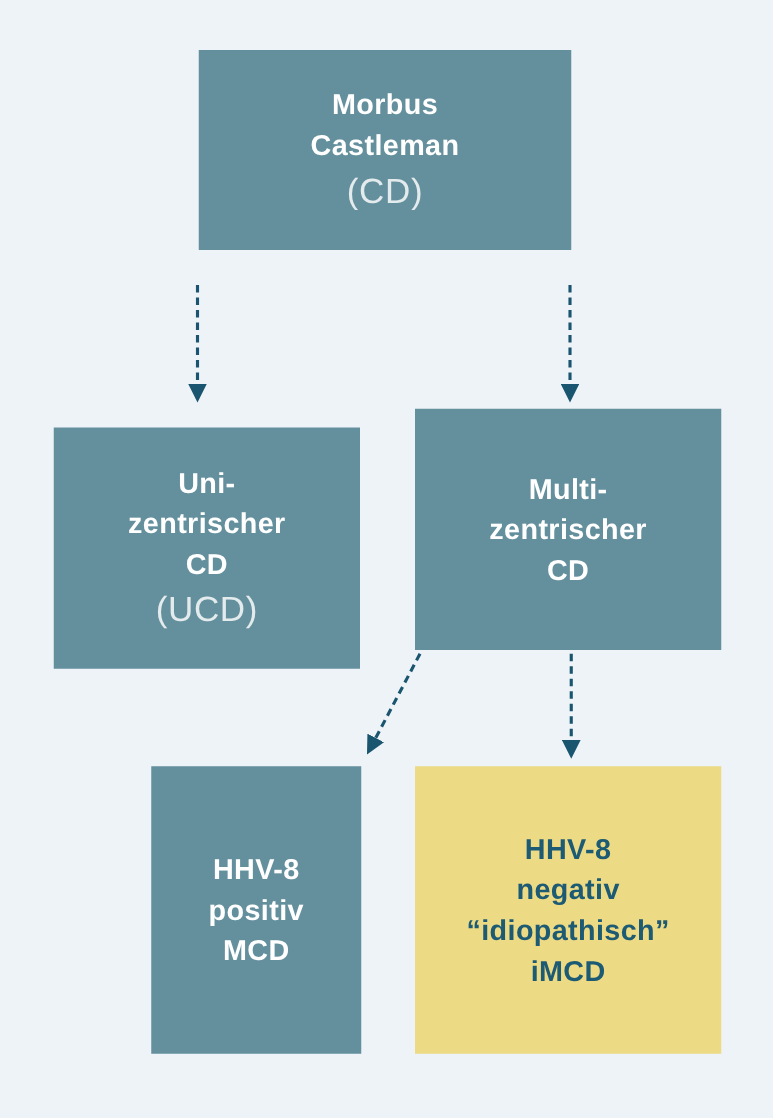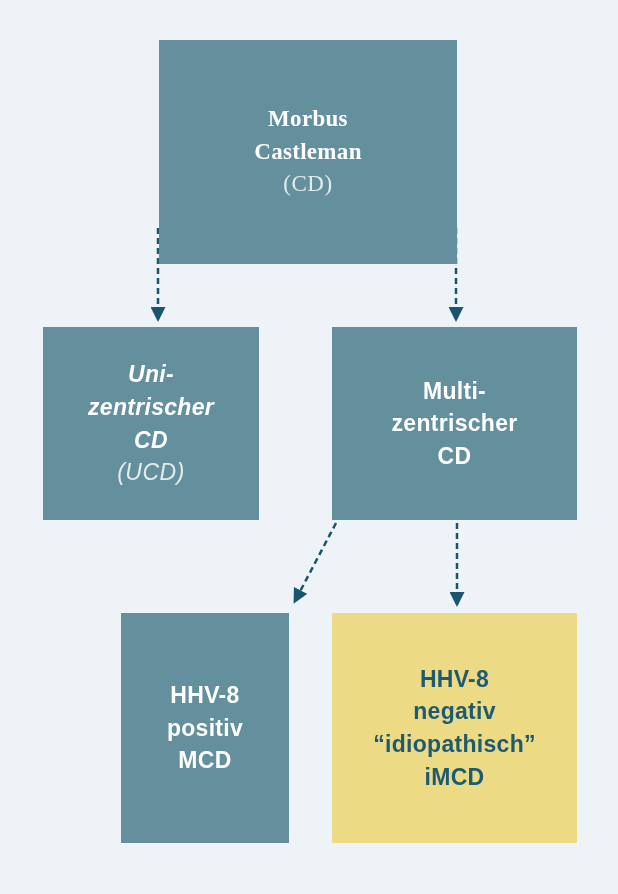--- a/index.html
+++ b/index.html
@@ -33,28 +33,28 @@
   }
   .node .label {
     font-weight: 700;
     font-size: 23px;
     line-height: 1.42;
     letter-spacing: 0.3px;
     white-space: pre-line;
   }
   .node .abbr {
     font-weight: 400;
-    font-size: 23px;
+    font-size: 28px;
     line-height: 1.42;
     letter-spacing: 0.5px;
     opacity: 0.82;
     white-space: pre-line;
   }
-  #node-root   { left: 159px; top:  40px; width: 298px; height: 224px; font-family: Liberation Serif, serif; }
-  #node-ucd    { left:  43px; top: 327px; width: 216px; height: 193px; font-style: italic; }
+  #node-root   { left: 159px; top:  40px; width: 298px; height: 160px; }
+  #node-ucd    { left:  43px; top: 342px; width: 245px; height: 193px; }
   #node-mcd    { left: 332px; top: 327px; width: 245px; height: 193px; gap: 46px; }
   #node-hhv8   { left: 121px; top: 613px; width: 168px; height: 230px; }
   #node-imcd   { left: 332px; top: 613px; width: 245px; height: 230px; }
   svg.edges {
     position: absolute;
     left: 0; top: 0;
     width: 618px; height: 894px;
     pointer-events: none;
   }
   svg.edges line {

